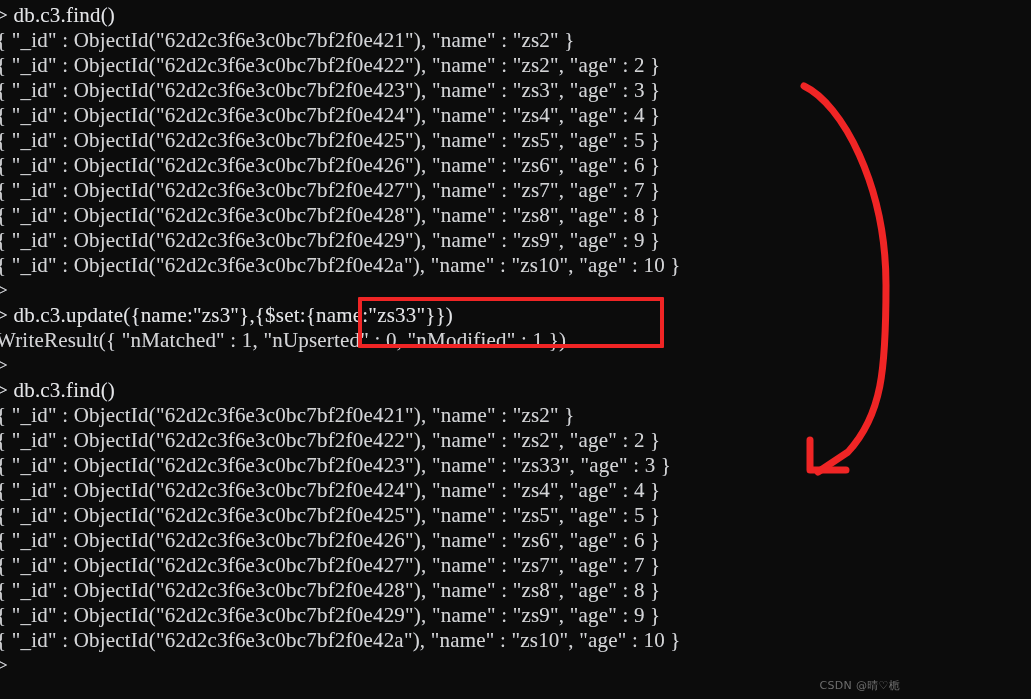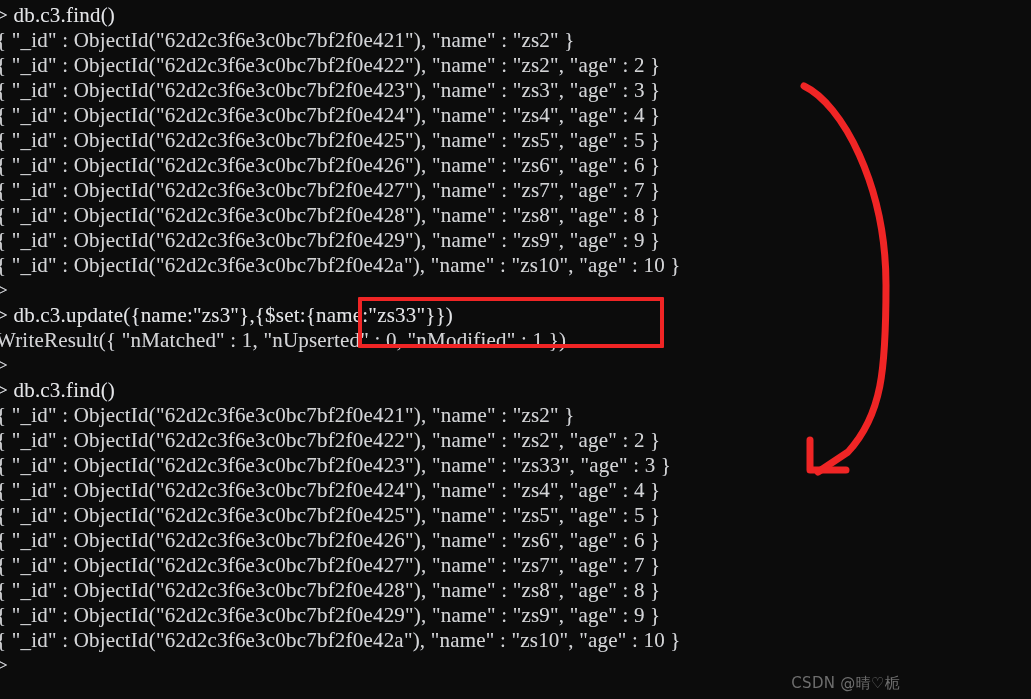--- a/index.html
+++ b/index.html
@@ -59,21 +59,21 @@
     height: 420px;
     pointer-events: none;
   }
 
   
   #watermark {
     position: absolute;
     right: 12px;
     bottom: 6px;
     font-family: "DejaVu Sans", "Liberation Sans", sans-serif;
-    font-size: 15px;
+    font-size: 11px;
     color: #6e6e6e;
     letter-spacing: 0.3px;
   }
 </style>
 </head>
 <body>
 
 <div id="terminal">
 
   <div id="console-lines">

